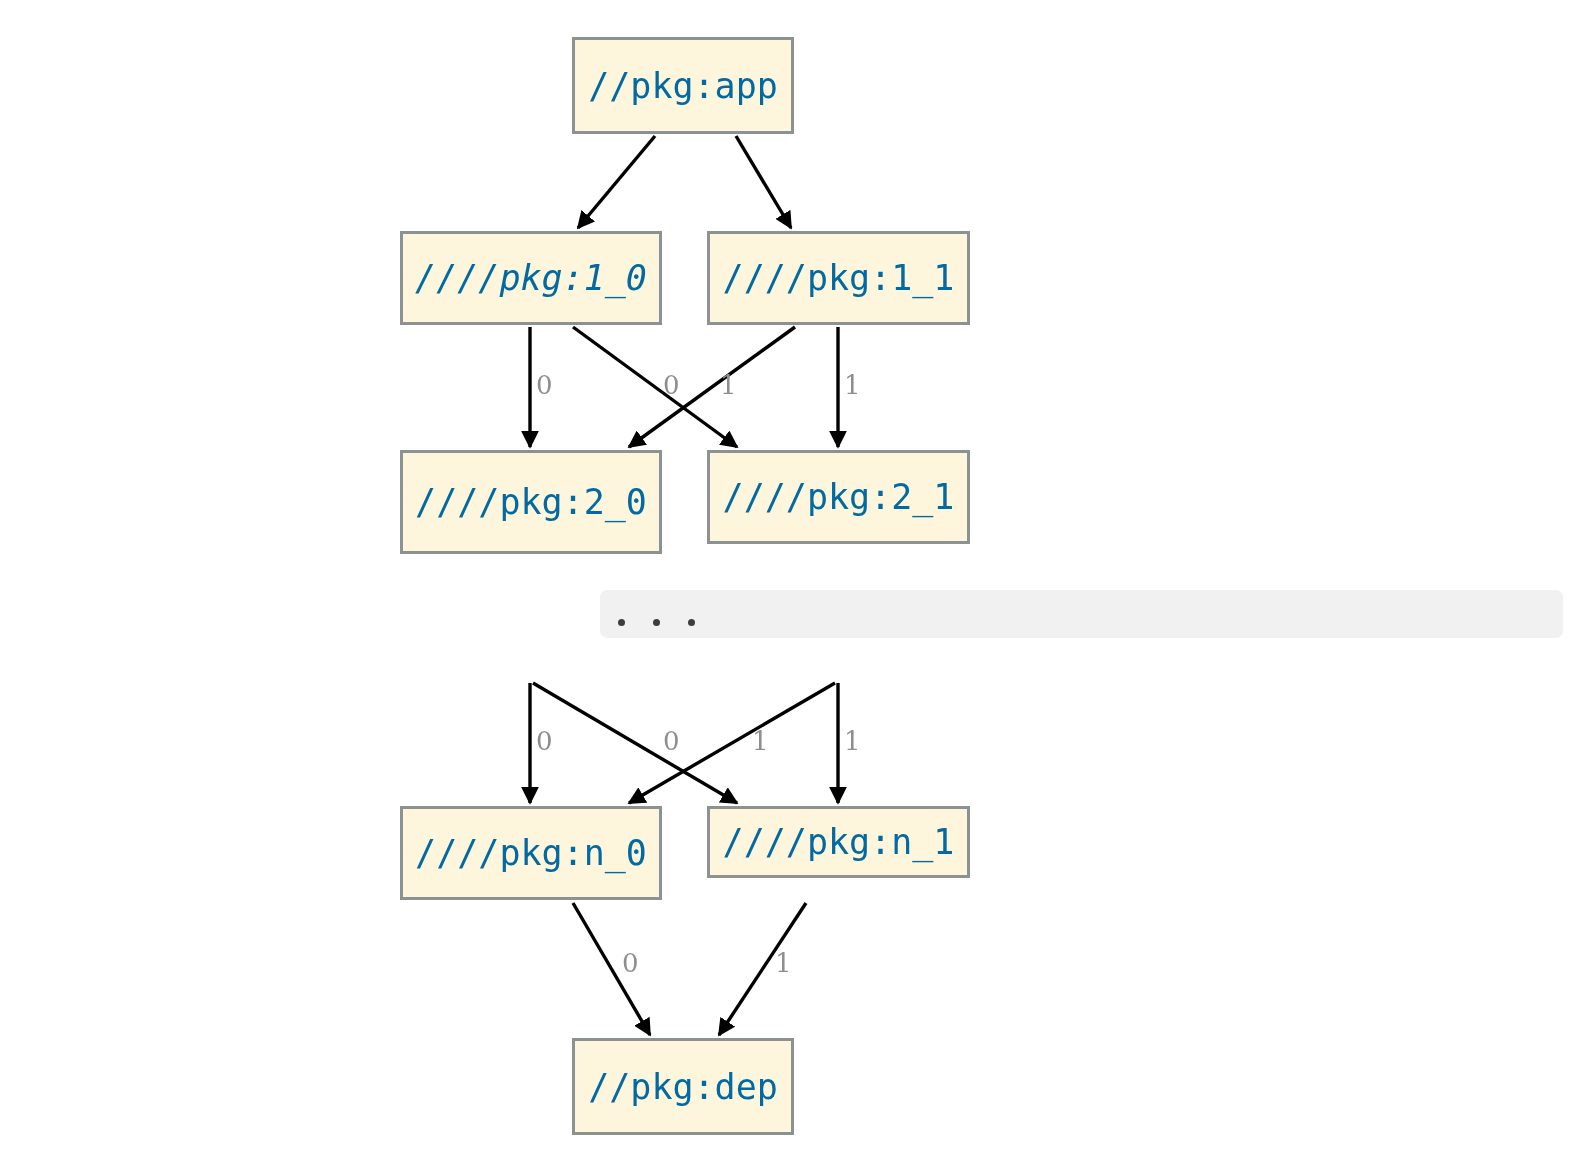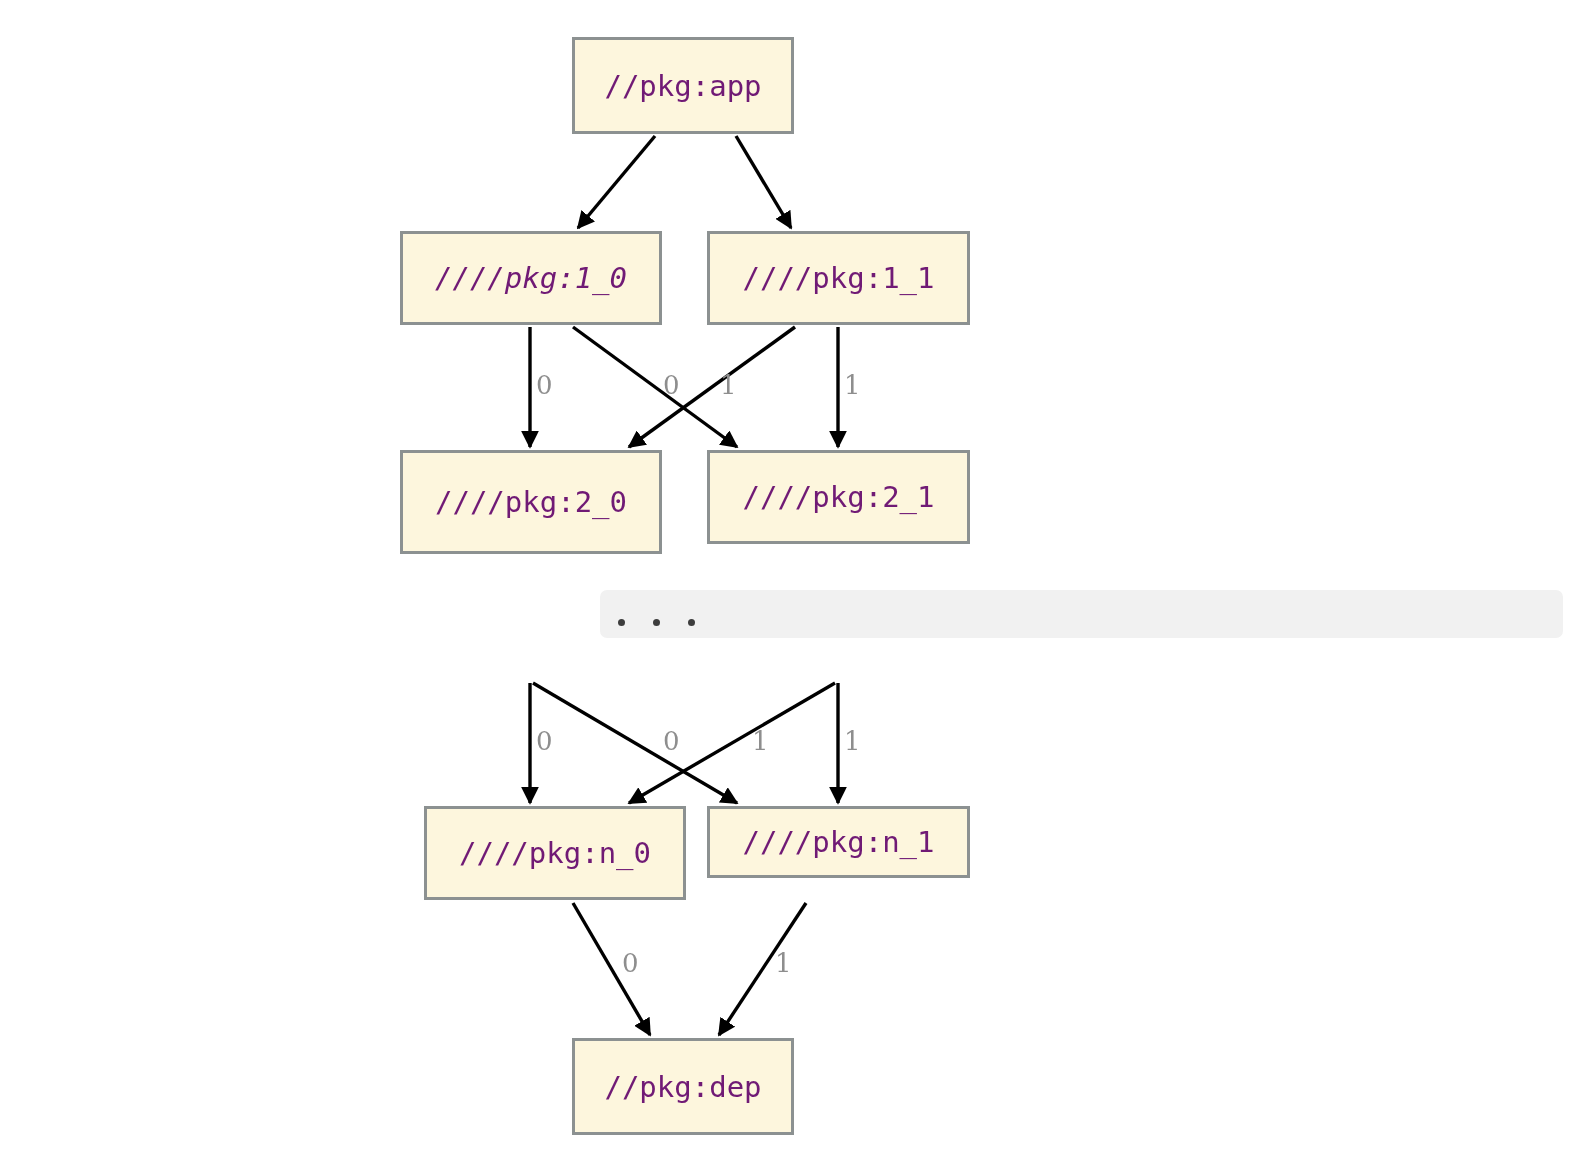--- a/index.html
+++ b/index.html
@@ -28,22 +28,22 @@
     position: absolute;
     box-sizing: border-box;
     background: #fdf6dd;
     border: 3px solid #8c9191;
     display: flex;
     align-items: center;
     justify-content: center;
   }
   .node-label {
     font-family: "DejaVu Sans Mono", "Liberation Mono", monospace;
-    font-size: 29px;
-    color: #701a75;
+    font-size: 35px;
+    color: #0369a1;
     letter-spacing: 0px;
     white-space: nowrap;
   }
   .edge-label {
     position: absolute;
     font-family: "DejaVu Serif", "Liberation Serif", serif;
     font-size: 26px;
     color: #8e8e8e;
     white-space: nowrap;
     line-height: 1;
@@ -107,21 +107,21 @@
       </div>
       <div class="node-box" style="left: 707px; top: 231px; width: 263px; height: 94px; background: rgb(253, 246, 221); border-color: rgb(140, 145, 145);">
         <span class="node-label">////pkg:1_1</span>
       </div>
       <div class="node-box" style="left: 400px; top: 450px; width: 262px; height: 104px; background: rgb(253, 246, 221); border-color: rgb(140, 145, 145);">
         <span class="node-label">////pkg:2_0</span>
       </div>
       <div class="node-box" style="left: 707px; top: 450px; width: 263px; height: 94px; background: rgb(253, 246, 221); border-color: rgb(140, 145, 145);">
         <span class="node-label">////pkg:2_1</span>
       </div>
-      <div class="node-box" style="left: 400px; top: 806px; width: 262px; height: 94px; background: rgb(253, 246, 221); border-color: rgb(140, 145, 145); margin-left: 24px;">
+      <div class="node-box" style="left: 400px; top: 806px; width: 262px; height: 94px; background: rgb(253, 246, 221); border-color: rgb(140, 145, 145);">
         <span class="node-label">////pkg:n_0</span>
       </div>
       <div class="node-box" style="left: 707px; top: 806px; width: 263px; height: 72px; background: rgb(253, 246, 221); border-color: rgb(140, 145, 145);">
         <span class="node-label">////pkg:n_1</span>
       </div>
       <div class="node-box" style="left: 572px; top: 1038px; width: 222px; height: 97px; background: rgb(253, 246, 221); border-color: rgb(140, 145, 145); text-align: center;">
         <span class="node-label">//pkg:dep</span>
       </div>
     </div>
 

